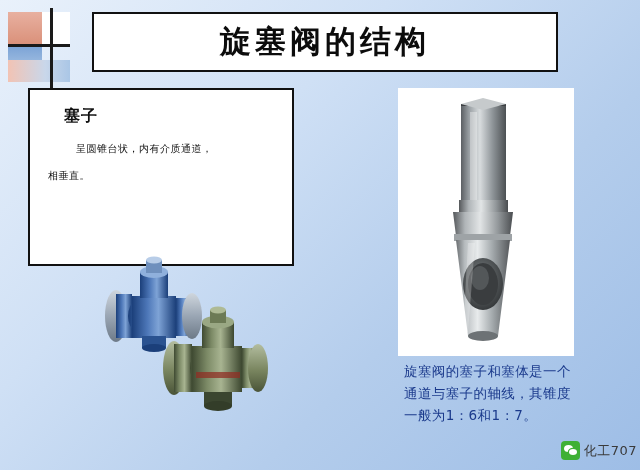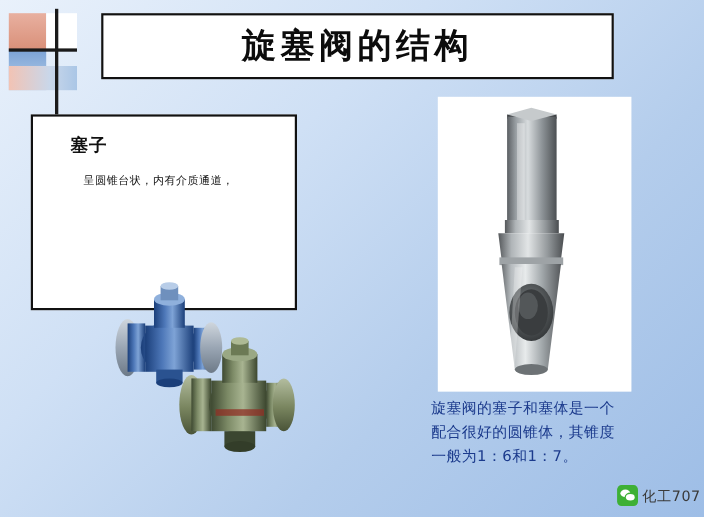--- a/index.html
+++ b/index.html
@@ -71,22 +71,22 @@
     font-size: 31px;
     font-weight: bold;
     letter-spacing: 4px;
     color: #0c0c0c;
     font-family: "DejaVu Serif", "Liberation Serif", serif;
   }
 
   
   .text-panel {
     position: absolute;
-    left: 28px; top: 104px;
-    width: 242px; height: 178px;
+    left: 28px; top: 88px;
+    width: 266px; height: 178px;
     background: #ffffff;
     border: 2px solid #111111;
     box-sizing: border-box;
     padding: 12px 14px 0 18px;
   }
   .panel-heading {
     font-size: 16px;
     font-weight: bold;
     color: #111111;
     margin: 4px 0 8px 16px;
@@ -109,21 +109,21 @@
     left: 398px; top: 88px;
     width: 176px; height: 268px;
     background: #ffffff;
     overflow: hidden;
   }
   .plug-svg { display: block; }
 
   
   .right-caption {
     position: absolute;
-    left: 392px; top: 360px;
+    left: 404px; top: 360px;
     width: 192px;
     font-size: 13.5px;
     line-height: 22px;
     color: #1b3a8c;
     letter-spacing: 0.4px;
     text-align: left;
   }
 
   
   .valve-a {
@@ -188,20 +188,21 @@
   <div class="deco-vline"></div>
 
   <div class="title-box">
     <div class="title-text">旋塞阀的结构</div>
   </div>
 
   <div class="text-panel">
     <div class="panel-heading">塞子</div>
     <div class="panel-body">
       <div><span class="indent"></span><span>呈圆锥台状，内有介质通道，</span></div>
+      <div>相垂直。</div>
     </div>
   </div>
 
   <div class="plug-photo">
     <svg class="plug-svg" width="176" height="268" viewBox="0 0 176 268" xmlns="http://www.w3.org/2000/svg">
       <defs>
         <linearGradient id="stemG" x1="0" y1="0" x2="1" y2="0">
           <stop offset="0%" stop-color="#5b5f63"></stop>
           <stop offset="18%" stop-color="#9aa0a4"></stop>
           <stop offset="42%" stop-color="#d8dcde"></stop>
@@ -247,21 +248,21 @@
       <ellipse cx="85" cy="196" rx="15" ry="21" fill="#3a3d3f"></ellipse>
       <ellipse cx="82" cy="190" rx="9" ry="12" fill="#5e6365" opacity="0.7"></ellipse>
 
       <rect x="72" y="24" width="7" height="88" fill="#ffffff" opacity="0.35"></rect>
       <path d="M70,155 L77,155 L70,244 L65,244 Z" fill="#ffffff" opacity="0.25"></path>
     </svg>
   </div>
 
   <div class="right-caption">
     <div>旋塞阀的塞子和塞体是一个</div>
-    <div>配合很好的圆锥体，其锥度</div>
+    <div>通道与塞子的轴线，其锥度</div>
     <div>一般为1：6和1：7。</div>
   </div>
 
   <div class="valve-a">
     <svg width="116" height="104" viewBox="0 0 116 104" xmlns="http://www.w3.org/2000/svg">
       <defs>
         <linearGradient id="blueBody" x1="0" y1="0" x2="1" y2="0">
           <stop offset="0%" stop-color="#1b3f7a"></stop>
           <stop offset="35%" stop-color="#4d77b8"></stop>
           <stop offset="60%" stop-color="#7ea3d6"></stop>

